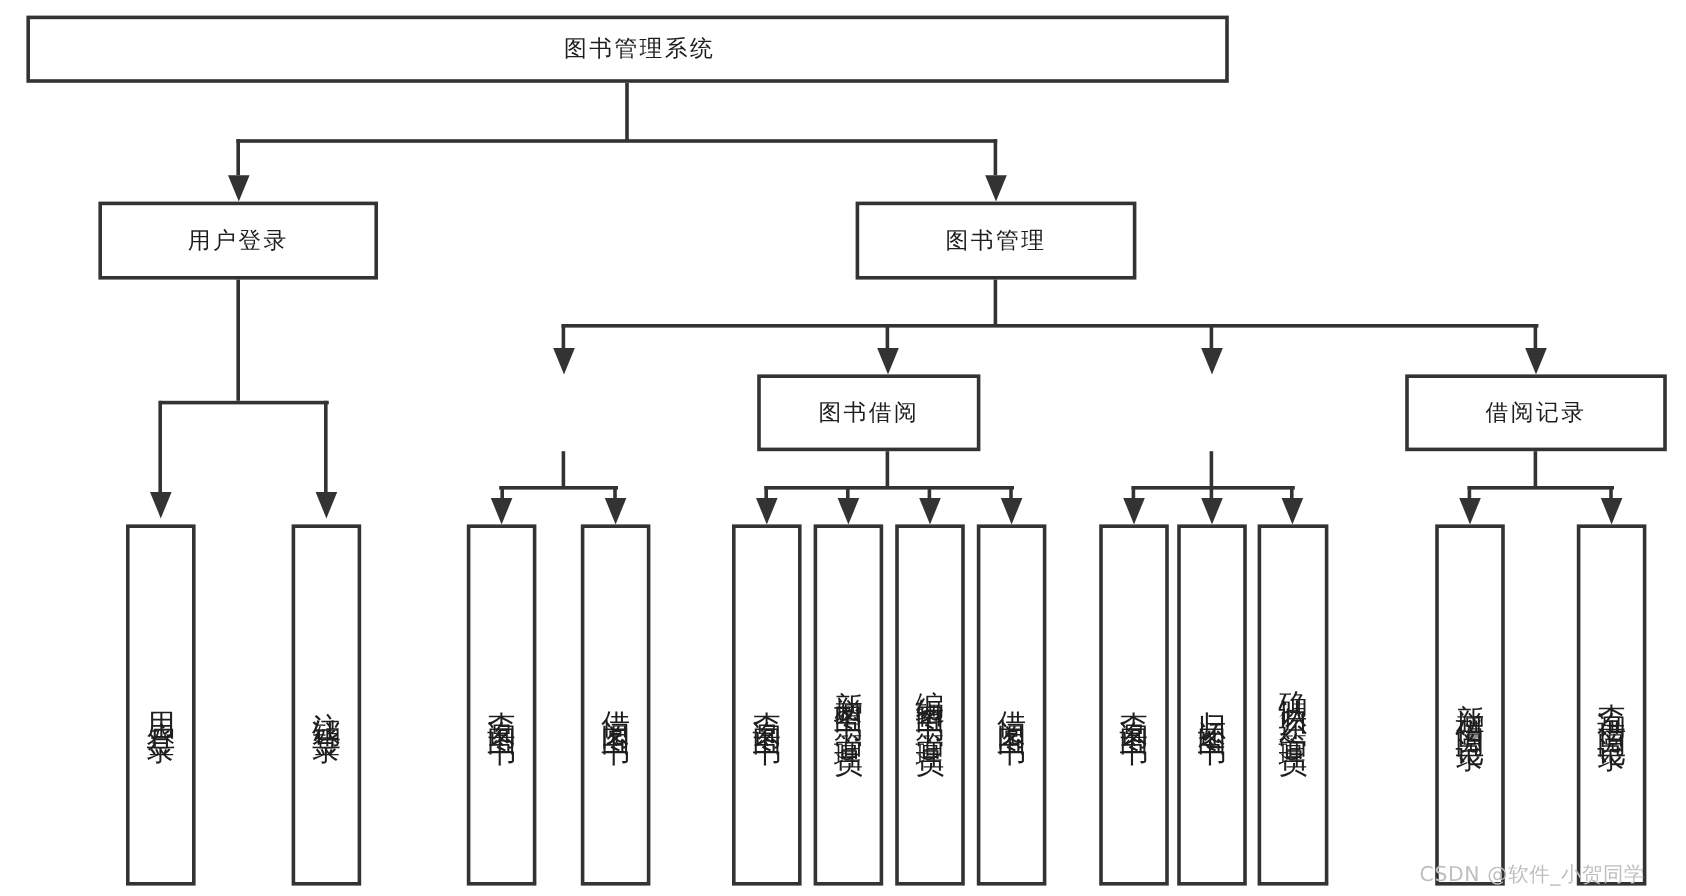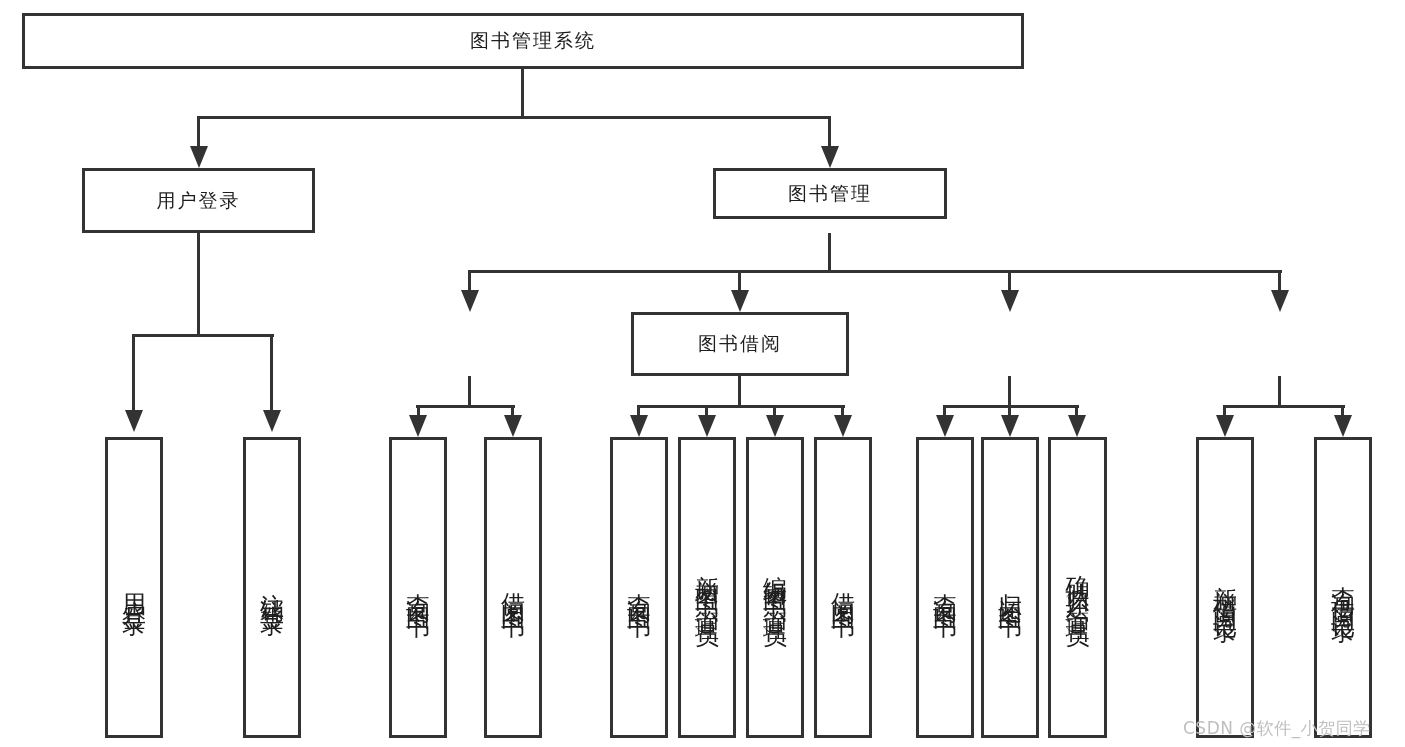--- a/index.html
+++ b/index.html
@@ -37,41 +37,42 @@
   <div class="box" style="left:22px;top:13px;width:1002px;height:56px;padding-left:20px;">图书管理系统</div>
 
   <div class="vl" style="left:521px;top:69px;height:48px;"></div>
   <div class="hl" style="left:197px;top:116px;width:634px;"></div>
   <div class="vl" style="left:197px;top:116px;height:30px;"></div>
   <div class="ah" style="left:190px;top:146px;"></div>
   <div class="vl" style="left:828px;top:116px;height:30px;"></div>
   <div class="ah" style="left:821px;top:146px;"></div>
 
   <div class="box" style="left:82px;top:168px;width:233px;height:65px;">用户登录</div>
-  <div class="box" style="left:713px;top:168px;width:234px;height:51px;">图书管理</div>
+  <div class="box" style="left:713px;top:168px;width:234px;height:65px;">图书管理</div>
 
   <div class="vl" style="left:197px;top:233px;height:101px;"></div>
   <div class="hl" style="left:133px;top:334px;width:141px;"></div>
   <div class="vl" style="left:132px;top:334px;height:76px;"></div>
   <div class="ah" style="left:125px;top:410px;"></div>
   <div class="vl" style="left:270px;top:334px;height:76px;"></div>
   <div class="ah" style="left:263px;top:410px;"></div>
 
   <div class="vl" style="left:828px;top:233px;height:39px;"></div>
   <div class="hl" style="left:468px;top:270px;width:814px;"></div>
   <div class="vl" style="left:468px;top:270px;height:22px;"></div>
   <div class="ah" style="left:461px;top:290px;"></div>
   <div class="vl" style="left:738px;top:270px;height:22px;"></div>
   <div class="ah" style="left:731px;top:290px;"></div>
   <div class="vl" style="left:1008px;top:270px;height:22px;"></div>
   <div class="ah" style="left:1001px;top:290px;"></div>
   <div class="vl" style="left:1278px;top:270px;height:22px;"></div>
   <div class="ah" style="left:1271px;top:290px;"></div>
 
-  <div class="box" style="left:631px;top:312px;width:218px;height:64px;">图书借阅</div>
+  <div class="box" style="left:631px;top:312px;width:186px;height:64px;">图书借阅</div>
+  <div class="box" style="left:1171px;top:312px;width:218px;height:64px;">借阅记录</div>
 
   <div class="vl" style="left:468px;top:376px;height:31px;"></div>
   <div class="hl" style="left:416px;top:405px;width:99px;"></div>
   <div class="vl" style="left:417px;top:405px;height:12px;"></div>
   <div class="ah" style="left:409px;top:415px;"></div>
   <div class="vl" style="left:511px;top:405px;height:12px;"></div>
   <div class="ah" style="left:504px;top:415px;"></div>
 
   <div class="vl" style="left:738px;top:376px;height:31px;"></div>
   <div class="hl" style="left:637px;top:405px;width:208px;"></div>

